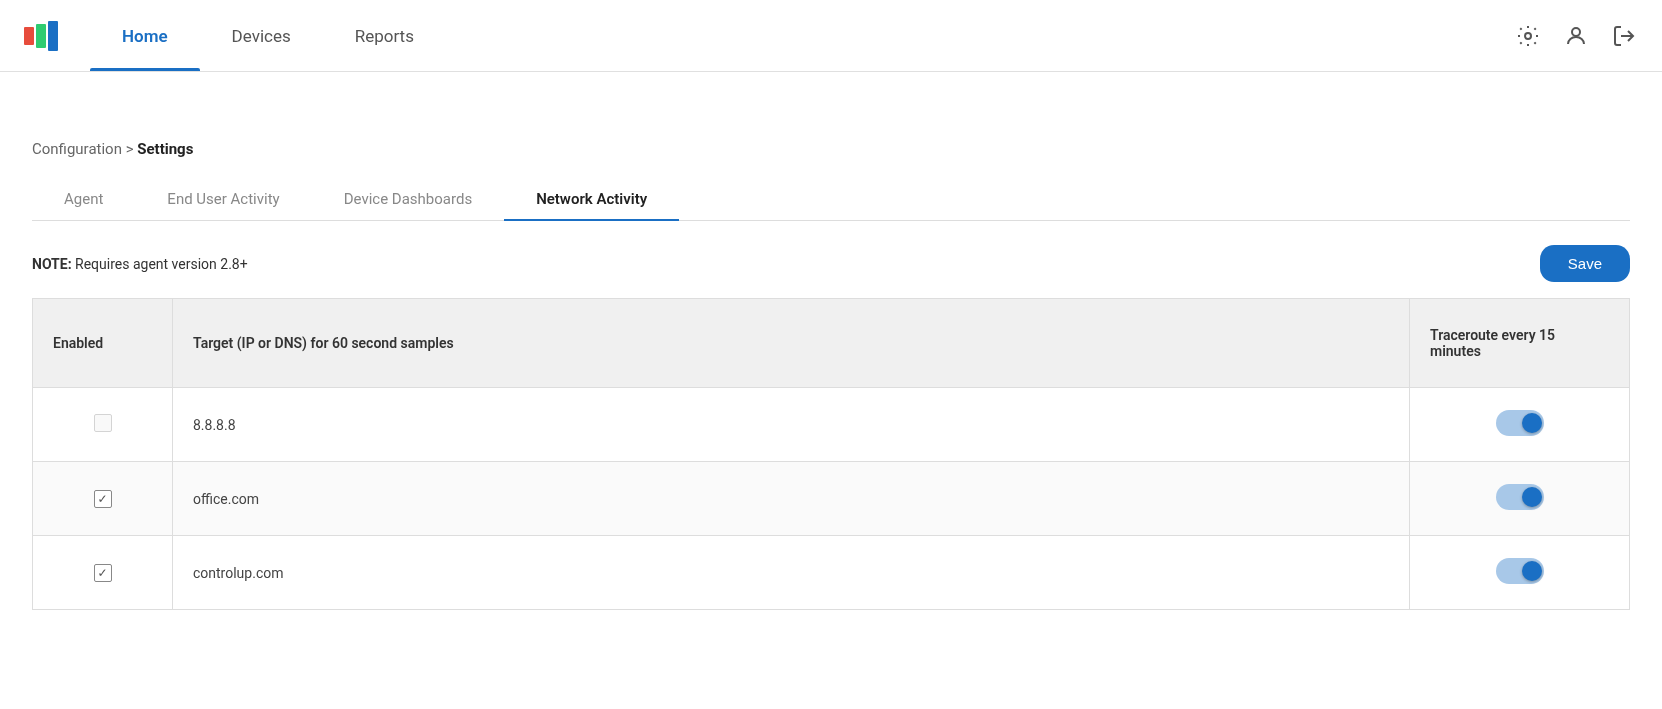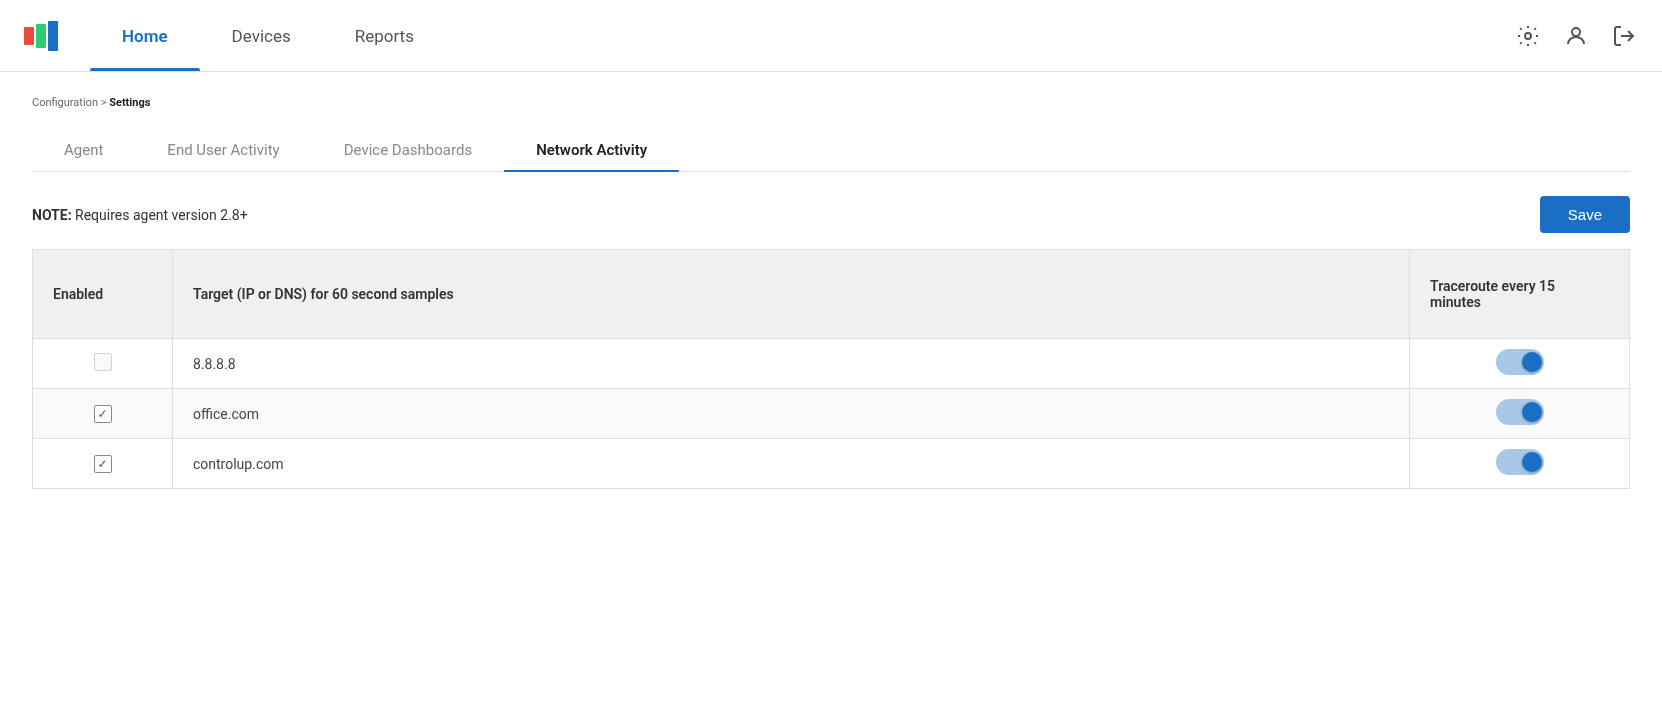--- a/index.html
+++ b/index.html
@@ -78,23 +78,24 @@
     }
 
     
     .content {
       padding: 24px 32px;
       background: #fff;
       min-height: calc(100vh - 72px);
     }
 
     .breadcrumb {
-      font-size: 11px;
+      font-size: 15px;
       color: #666;
       margin-bottom: 20px;
+      margin-top: 44px;
     }
     .breadcrumb strong {
       color: #222;
       font-weight: 700;
     }
 
     
     .tabs {
       display: flex;
       border-bottom: 1px solid #ddd;
@@ -135,42 +136,42 @@
     }
     .note-text strong {
       font-weight: 700;
     }
     .save-btn {
       background: #1a6fc4;
       color: #fff;
       border: none;
       padding: 10px 28px;
       font-size: 15px;
-      border-radius: 4px;
+      border-radius: 14px;
       cursor: pointer;
       font-weight: 500;
     }
 
     
     .settings-table {
       width: 100%;
       border-collapse: collapse;
       border: 1px solid #ddd;
     }
     .settings-table th {
       background: #f0f0f0;
       padding: 28px 20px;
       text-align: left;
       font-size: 14px;
       font-weight: 600;
       color: #333;
       border: 1px solid #ddd;
     }
     .settings-table td {
-      padding: 10px 20px;
+      padding: 22px 20px;
       border: 1px solid #ddd;
       background: #fff;
       font-size: 14px;
       color: #444;
     }
     .settings-table tr:nth-child(even) td {
       background: #fafafa;
     }
 
     

